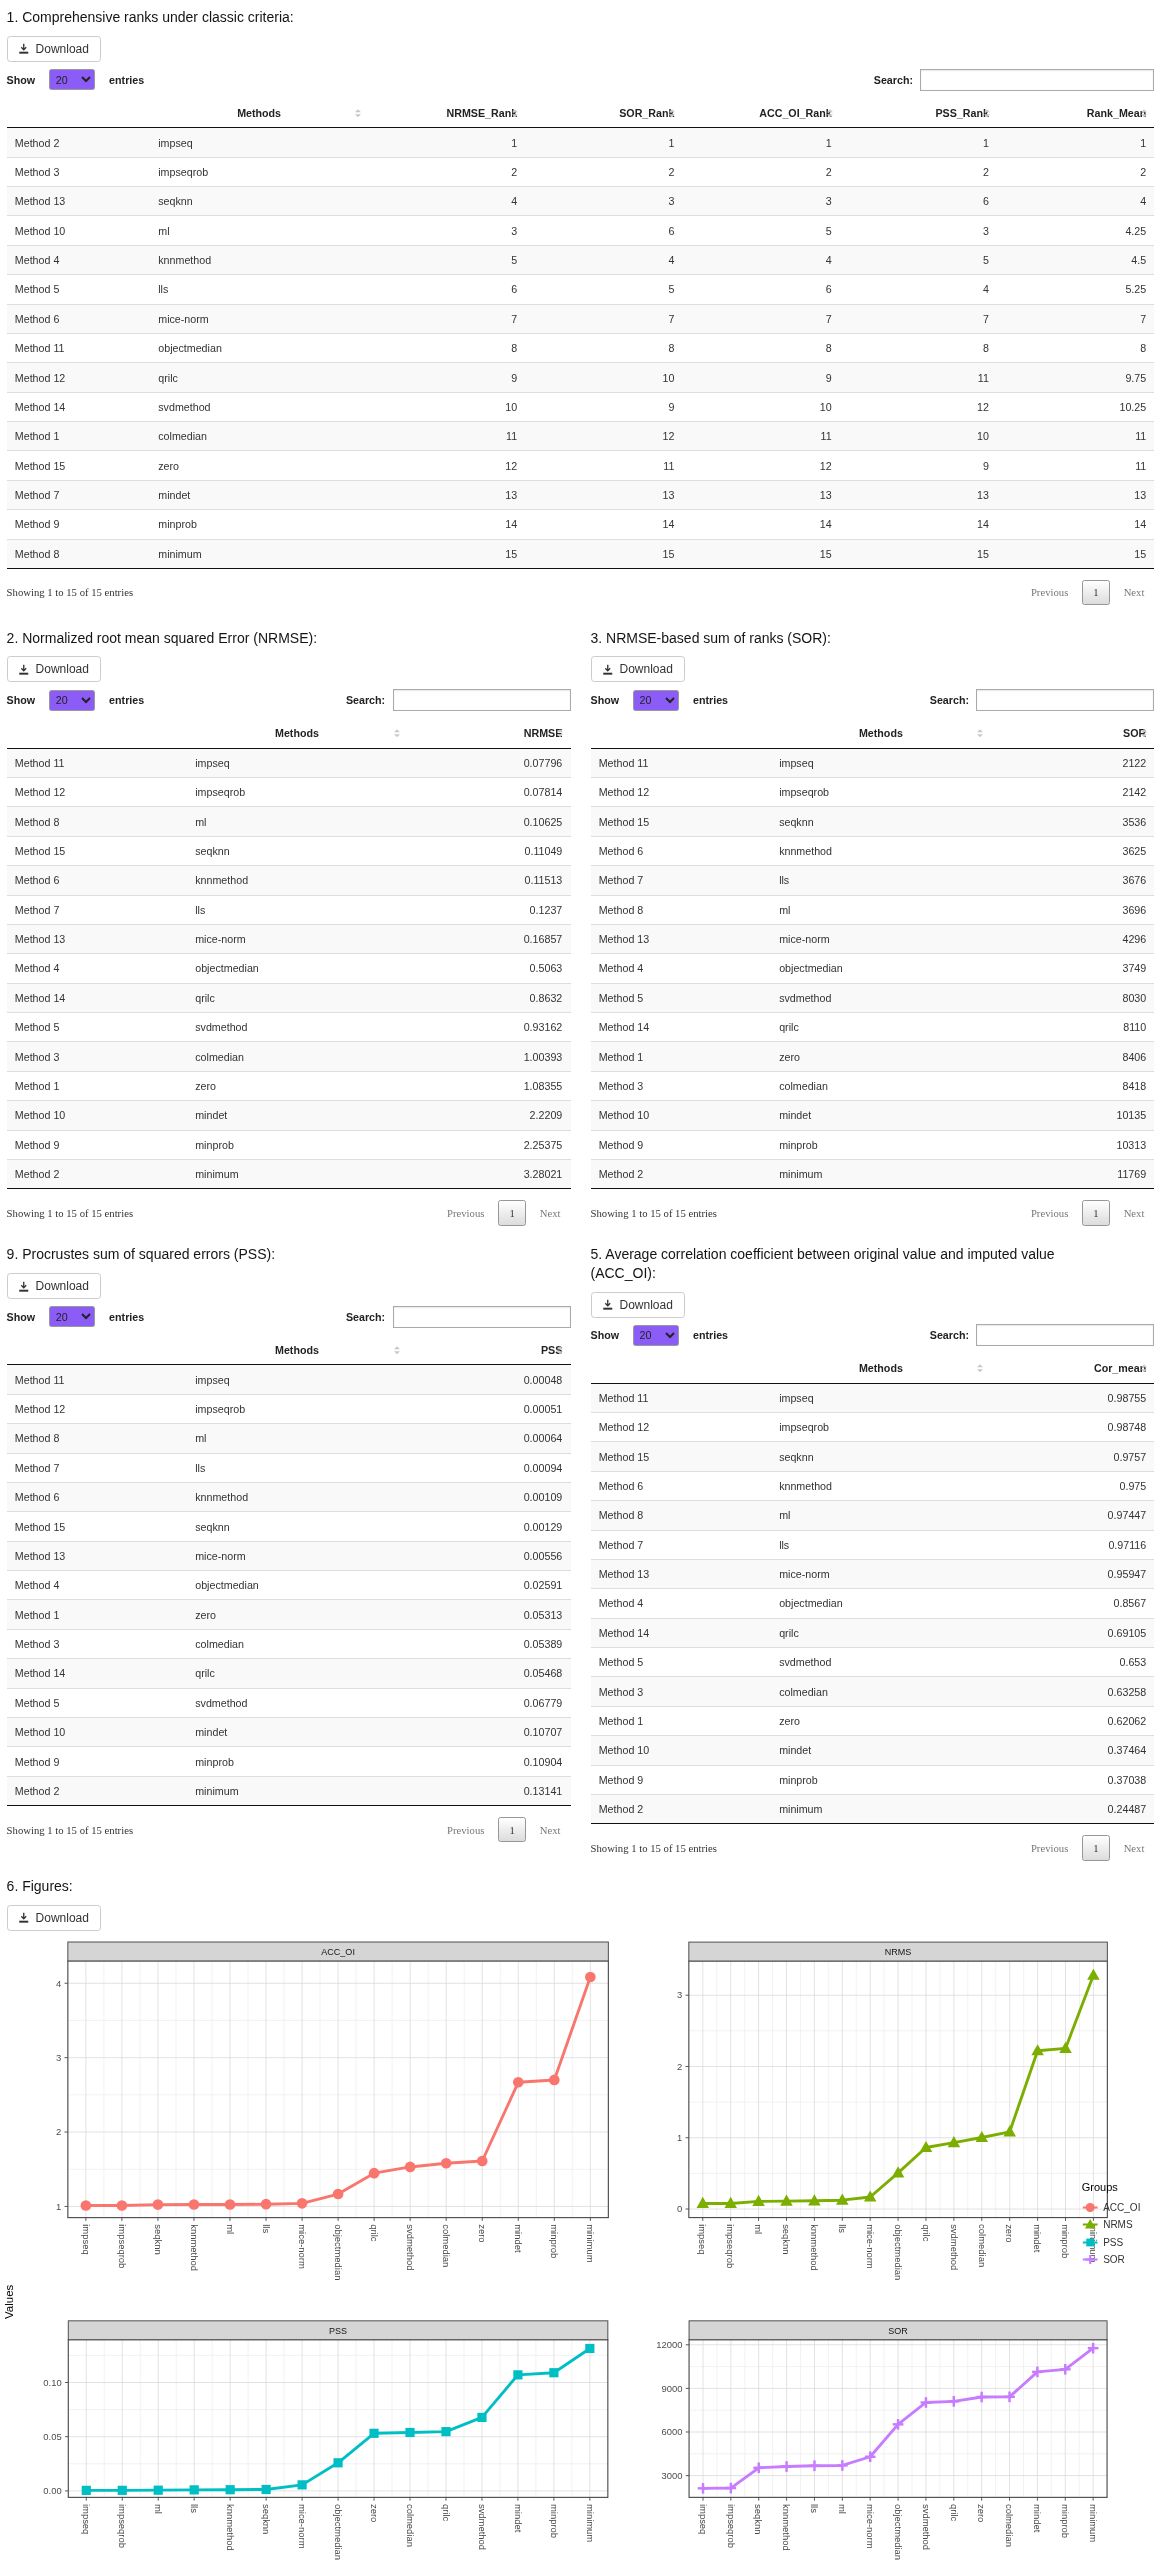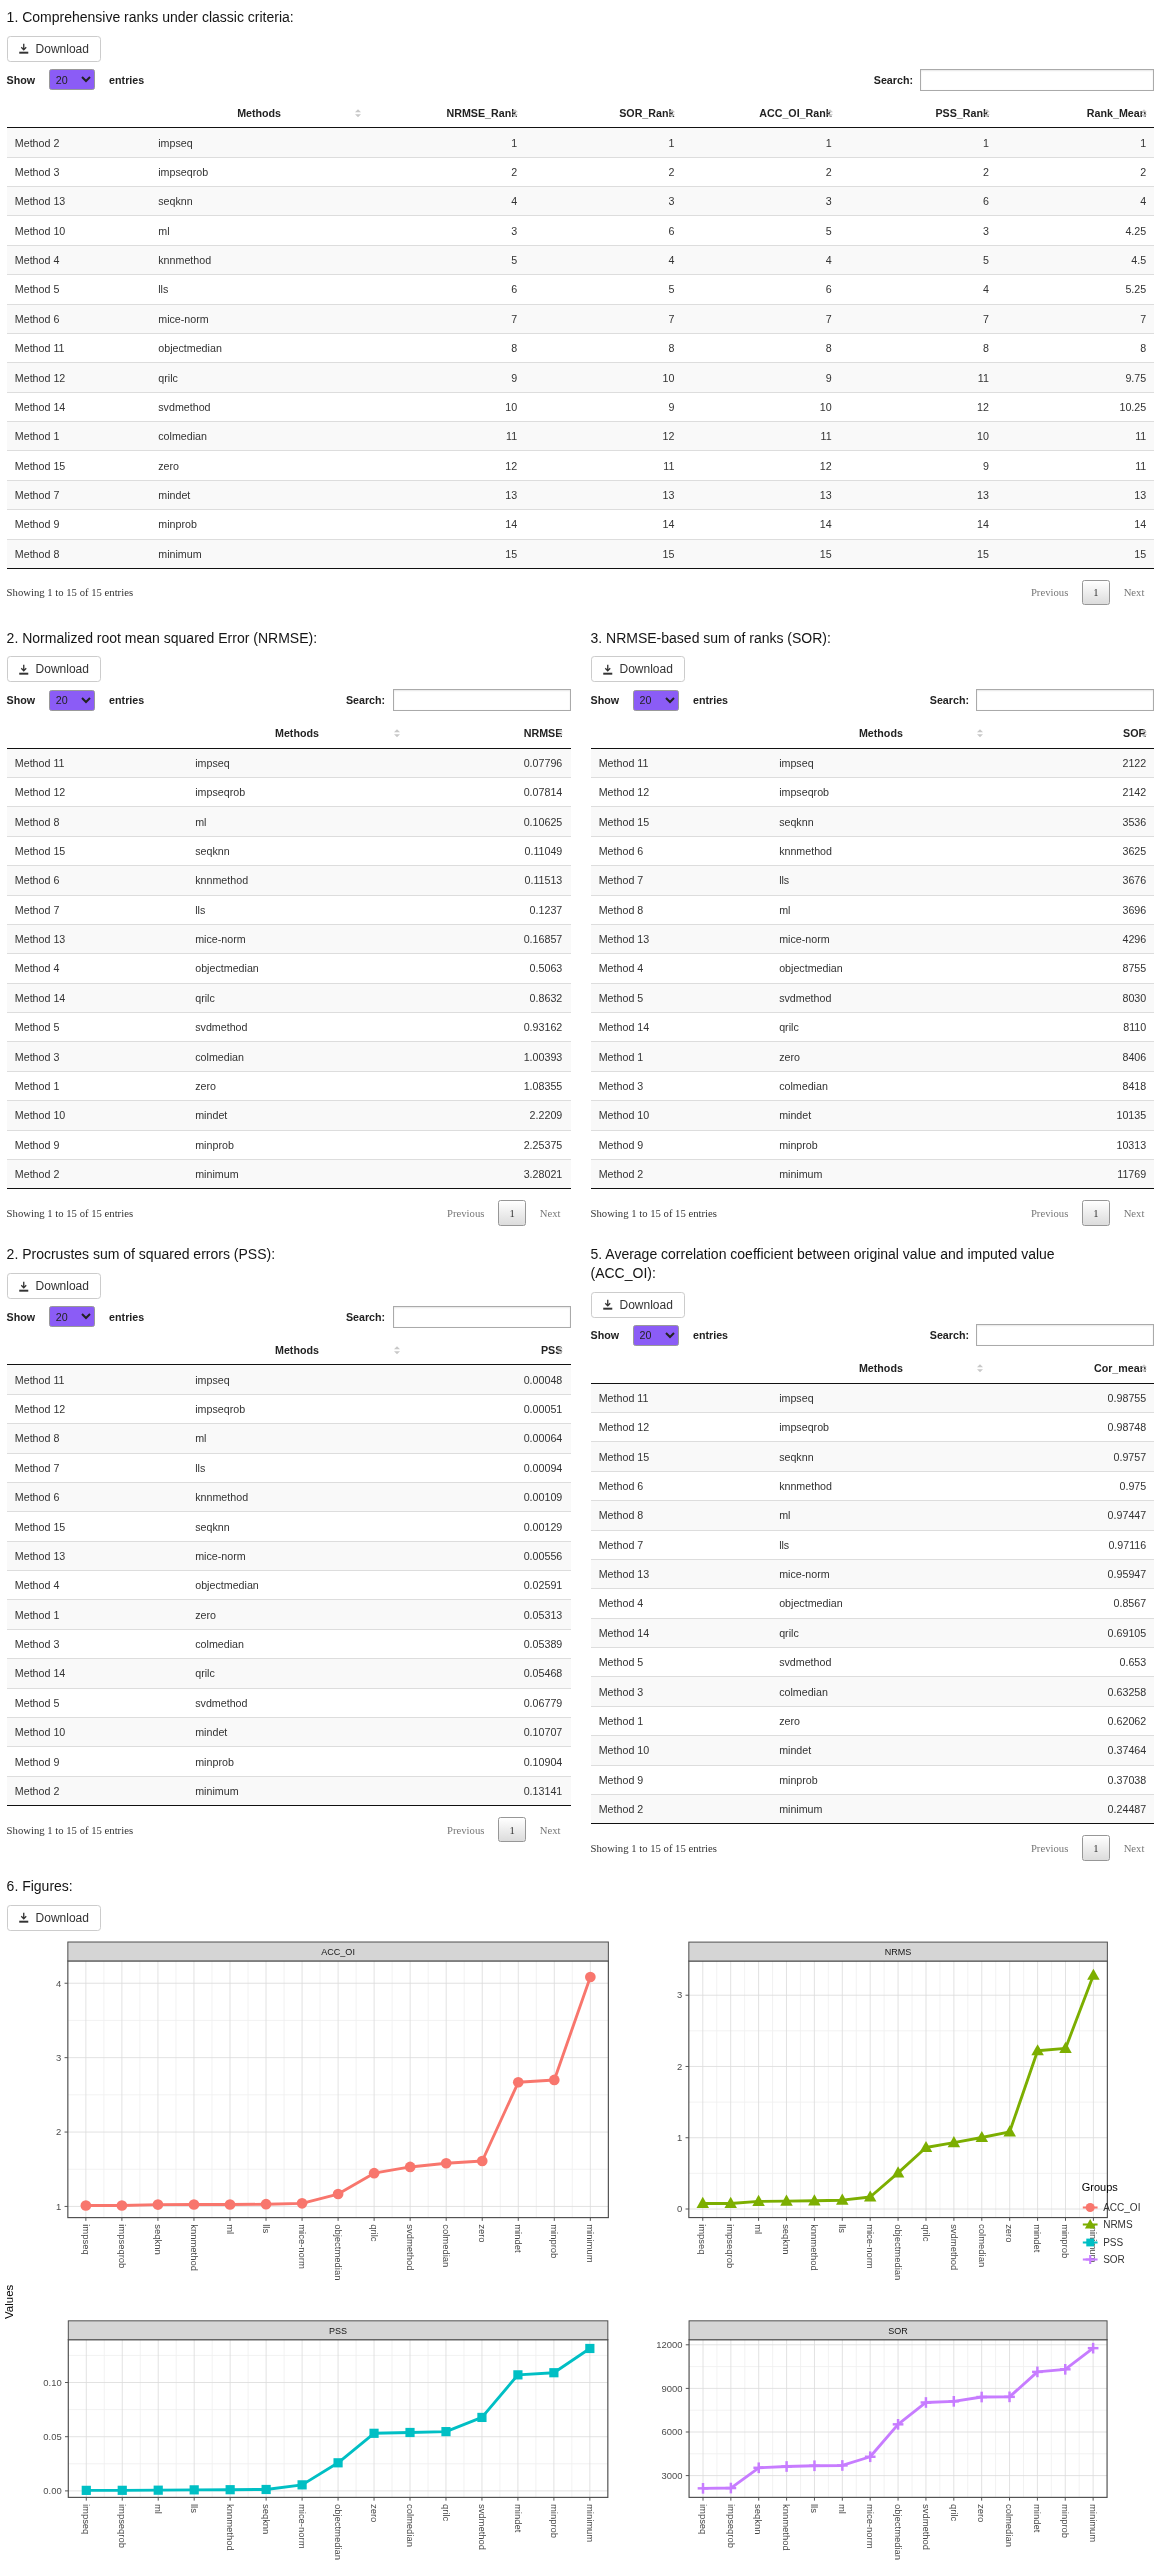--- a/index.html
+++ b/index.html
@@ -507,21 +507,21 @@
             <td class="c-num">3696</td>
           </tr>
           <tr>
             <td class="c-rowname">Method 13</td>
             <td class="c-method">mice-norm</td>
             <td class="c-num">4296</td>
           </tr>
           <tr>
             <td class="c-rowname">Method 4</td>
             <td class="c-method">objectmedian</td>
-            <td class="c-num">8755</td>
+            <td class="c-num">3749</td>
           </tr>
           <tr>
             <td class="c-rowname">Method 5</td>
             <td class="c-method">svdmethod</td>
             <td class="c-num">8030</td>
           </tr>
           <tr>
             <td class="c-rowname">Method 14</td>
             <td class="c-method">qrilc</td>
             <td class="c-num">8110</td>
@@ -559,21 +559,21 @@
         <span class="page-prev">Previous</span>
         <span class="page-current">1</span>
         <span class="page-next">Next</span>
       </div>
     </div>
   </div>
 </div>
 
 <div class="two-col" style="margin-top:11.5px;">
   <div class="section">
-    <div class="section-title">2. Procrustes sum of squared errors (PSS):</div>
+    <div class="section-title">9. Procrustes sum of squared errors (PSS):</div>
     <button class="btn-download">
       <span>
           <svg width="11.5" height="11.5" viewBox="0 0 14 14">
             <path d="M7 1 L7 8 M4 5.2 L7 8.4 L10 5.2" stroke="#333" stroke-width="1.6" fill="none"></path>
             <path d="M1.5 10.6 h11 v2.4 h-11 z" fill="#333"></path>
           </svg>
         </span>
       <span>Download</span>
     </button>
     <div class="dt-controls">

